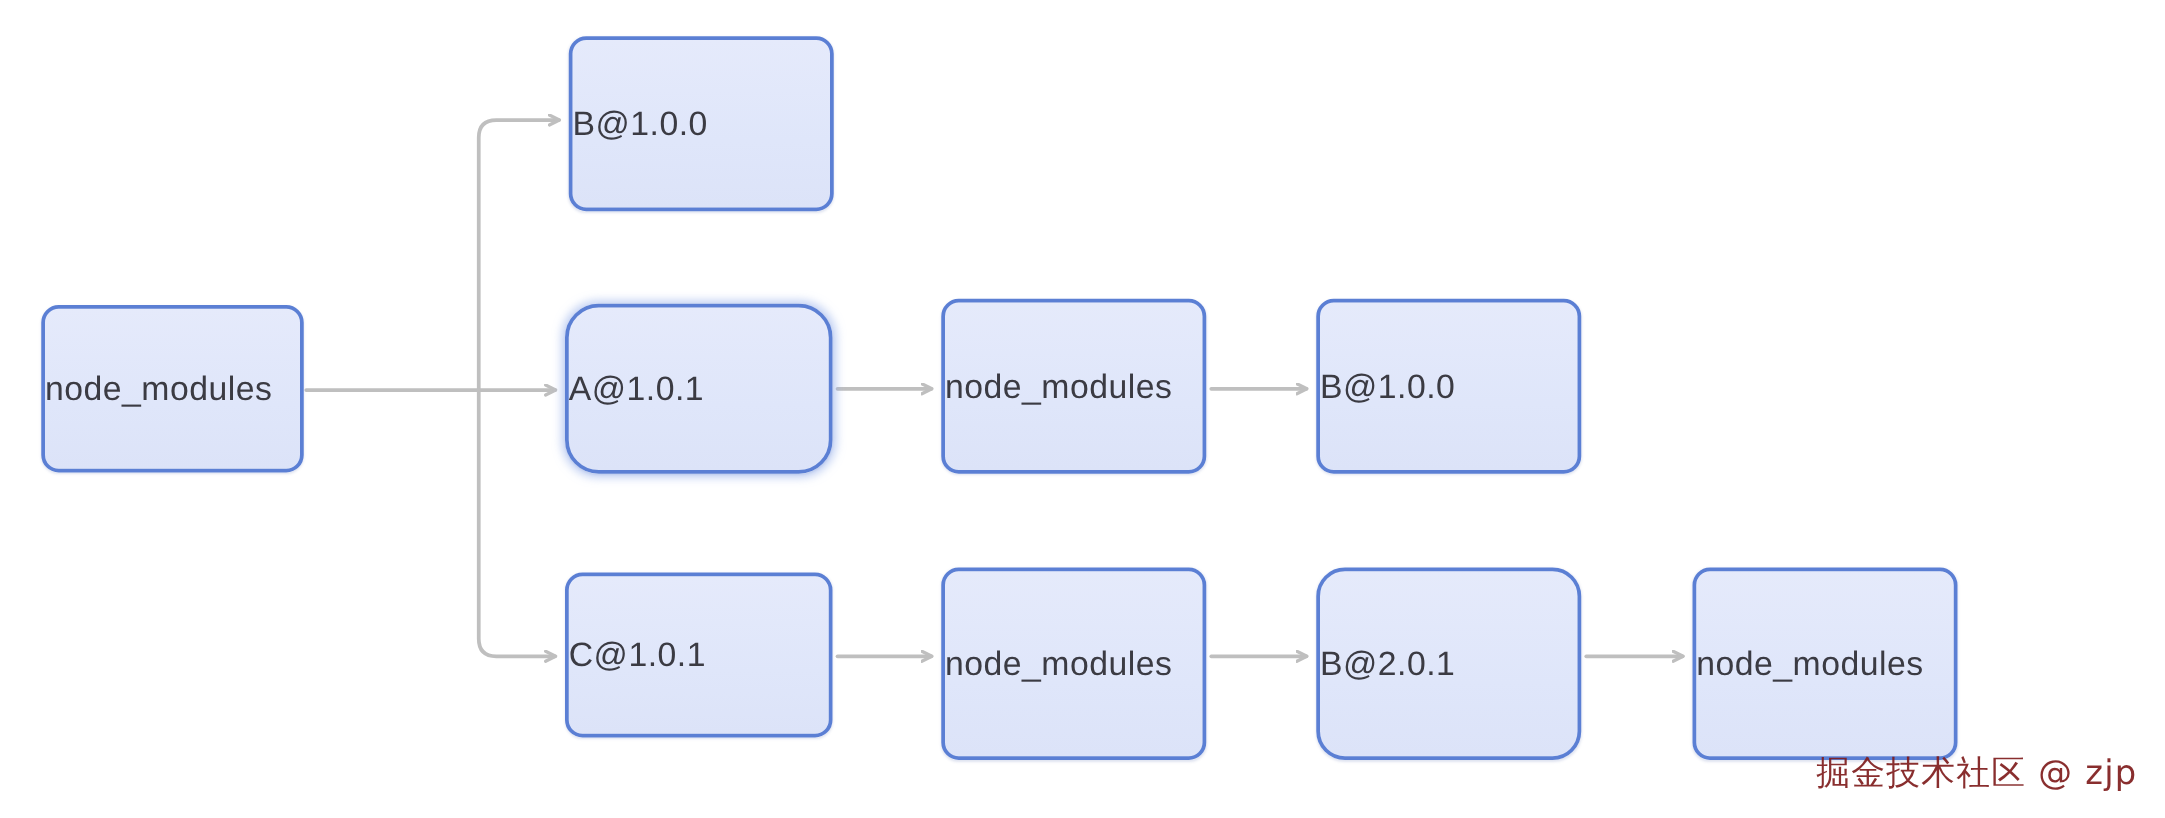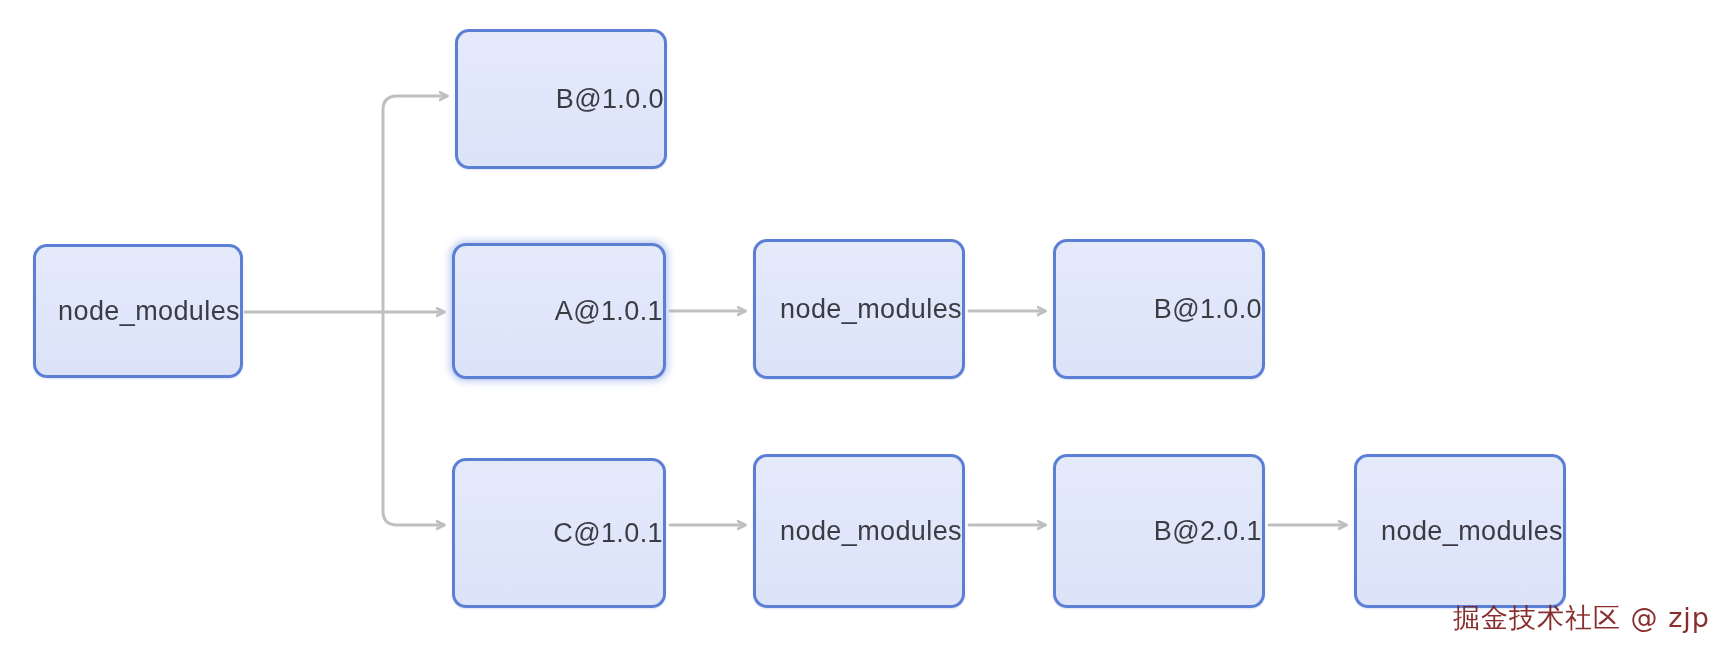--- a/index.html
+++ b/index.html
@@ -27,21 +27,21 @@
     pointer-events: none;
   }
   .node {
     position: absolute;
     box-sizing: border-box;
     border: 3px solid #5B7FD4;
     border-radius: 14px;
     background: linear-gradient(180deg, #E5EAFB 0%, #DFE6FA 60%, #DCE3F8 100%);
     display: flex;
     align-items: center;
-    justify-content: flex-end;
+    justify-content: flex-start;
     color: #3B3B43;
     font-size: 27px;
     letter-spacing: 0.4px;
     white-space: nowrap;
     box-shadow: 0 1px 2px rgba(80,100,170,0.18);
   }
   .node.glow {
     box-shadow: 0 0 7px 3px rgba(150,175,235,0.55),
                 0 1px 2px rgba(80,100,170,0.18);
   }
@@ -92,41 +92,41 @@
   </svg>
 
   <div class="node" style="left: 33px; top: 244px; width: 210px; height: 134px;">
     <span class="node-label">node_modules</span>
   </div>
 
   <div class="node" style="left: 455px; top: 29px; width: 212px; height: 140px;">
     <span class="node-label">B@1.0.0</span>
   </div>
 
-  <div class="node glow" style="left: 452px; top: 243px; width: 214px; height: 136px;">
+  <div class="node glow" style="left: 452px; top: 243px; width: 214px; height: 136px; border-radius: 27px;">
     <span class="node-label">A@1.0.1</span>
   </div>
 
   <div class="node" style="left: 753px; top: 239px; width: 212px; height: 140px;">
     <span class="node-label">node_modules</span>
   </div>
 
   <div class="node" style="left: 1053px; top: 239px; width: 212px; height: 140px;">
     <span class="node-label">B@1.0.0</span>
   </div>
 
-  <div class="node" style="left: 452px; top: 458px; width: 214px; height: 150px;">
+  <div class="node" style="left: 452px; top: 458px; width: 214px; height: 132px;">
     <span class="node-label">C@1.0.1</span>
   </div>
 
   <div class="node" style="left: 753px; top: 454px; width: 212px; height: 154px;">
     <span class="node-label">node_modules</span>
   </div>
 
-  <div class="node" style="left: 1053px; top: 454px; width: 212px; height: 154px;">
+  <div class="node" style="left: 1053px; top: 454px; width: 212px; height: 154px; border-radius: 23px;">
     <span class="node-label">B@2.0.1</span>
   </div>
 
   <div class="node" style="left: 1354px; top: 454px; width: 212px; height: 154px;">
     <span class="node-label">node_modules</span>
   </div>
 
   <div class="watermark">掘金技术社区 @ zjp</div>
 
 </div>

